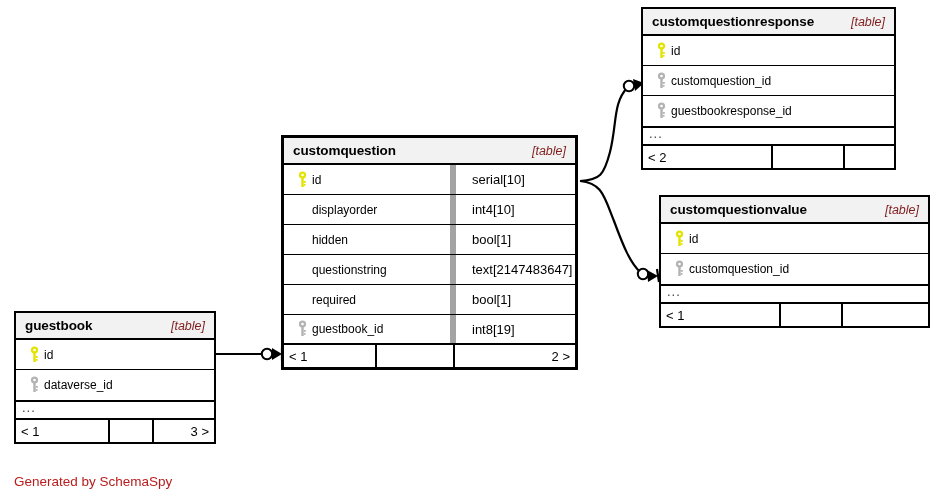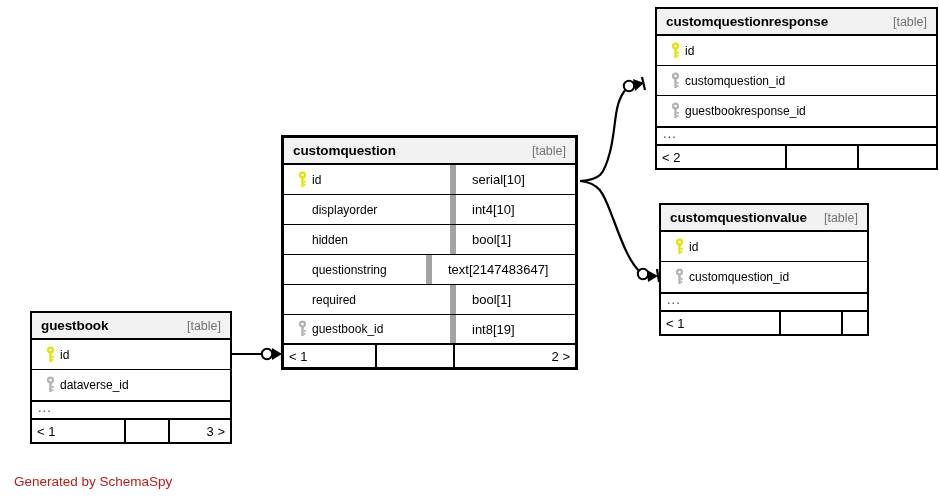--- a/index.html
+++ b/index.html
@@ -51,22 +51,23 @@
     box-sizing: border-box;
   }
   .tbl-name {
     font-weight: bold;
     font-size: 13.5px;
     letter-spacing: -0.1px;
     white-space: nowrap;
   }
   .tbl-kind {
     font-size: 12.5px;
-    color: #737373;
+    color: #7f1d1d;
     white-space: nowrap;
+    font-style: italic;
   }
 
   .rows { display: block; }
 
   .row {
     display: flex;
     align-items: stretch;
     border-bottom: 1px solid #000000;
     height: 30px;
     box-sizing: border-box;
@@ -179,21 +180,21 @@
       <path d="M 644,83 L 633,79 L 635,91 Z" fill="#000000"></path>
       <path d="M 642,77 L 645,90" stroke="#000000" stroke-width="2.2"></path>
     </g>
     <g>
       <circle cx="643" cy="274" r="5.2" fill="#ffffff" stroke="#000000" stroke-width="2"></circle>
       <path d="M 658,276 L 647,270 L 648,282 Z" fill="#000000"></path>
       <path d="M 657,269 L 659,282" stroke="#000000" stroke-width="2.2"></path>
     </g>
   </svg>
 
-  <div class="tbl" id="t-cqr" style="left:655px; top:7px; width:283px;">
+  <div class="tbl" id="t-cqr" style="left:641px; top:7px; width:255px;">
     <div class="tbl-head">
       <span class="tbl-name">customquestionresponse</span>
       <span class="tbl-kind">[table]</span>
     </div>
     <div class="rows">
       <div class="row">
         <div class="col-name">
           <span class="keyslot">
             <svg width="11" height="18" viewBox="0 0 11 18">
                 <circle cx="5.5" cy="4" r="3.6" fill="#e3e300"></circle>
@@ -238,21 +239,21 @@
     <div class="row-ellipsis">
       <span class="dots">...</span>
     </div>
     <div class="row-foot">
       <div class="foot-cell foot-left" style="width:130px;">&lt; 2</div>
       <div class="foot-cell foot-mid" style="width:72px;"></div>
       <div class="foot-cell foot-right"></div>
     </div>
   </div>
 
-  <div class="tbl" id="t-cqv" style="left:659px; top:203px; width:210px;">
+  <div class="tbl" id="t-cqv" style="left:659px; top:195px; width:271px;">
     <div class="tbl-head">
       <span class="tbl-name">customquestionvalue</span>
       <span class="tbl-kind">[table]</span>
     </div>
     <div class="rows">
       <div class="row">
         <div class="col-name">
           <span class="keyslot">
             <svg width="11" height="18" viewBox="0 0 11 18">
                 <circle cx="5.5" cy="4" r="3.6" fill="#e3e300"></circle>
@@ -327,21 +328,21 @@
           <span class="col-label">hidden</span>
         </div>
         <div class="col-type" style="width:125px;">bool[1]</div>
       </div>
 
       <div class="row">
         <div class="col-name">
           <span class="keyslot"></span>
           <span class="col-label">questionstring</span>
         </div>
-        <div class="col-type" style="width:149px;">text[2147483647]</div>
+        <div class="col-type" style="width:125px;">text[2147483647]</div>
       </div>
 
 
       <div class="row">
         <div class="col-name">
           <span class="keyslot"></span>
           <span class="col-label">required</span>
         </div>
         <div class="col-type" style="width:125px;">bool[1]</div>
       </div>
@@ -363,21 +364,21 @@
       </div>
 
     </div>
     <div class="row-foot">
       <div class="foot-cell foot-left" style="width:93px;">&lt; 1</div>
       <div class="foot-cell foot-mid" style="width:78px;"></div>
       <div class="foot-cell foot-right">2 &gt;</div>
     </div>
   </div>
 
-  <div class="tbl" id="t-gb" style="left:30px; top:311px; width:202px;">
+  <div class="tbl" id="t-gb" style="left:14px; top:311px; width:202px;">
     <div class="tbl-head">
       <span class="tbl-name">guestbook</span>
       <span class="tbl-kind">[table]</span>
     </div>
     <div class="rows">
       <div class="row">
         <div class="col-name">
           <span class="keyslot">
             <svg width="11" height="18" viewBox="0 0 11 18">
                 <circle cx="5.5" cy="4" r="3.6" fill="#e3e300"></circle>

